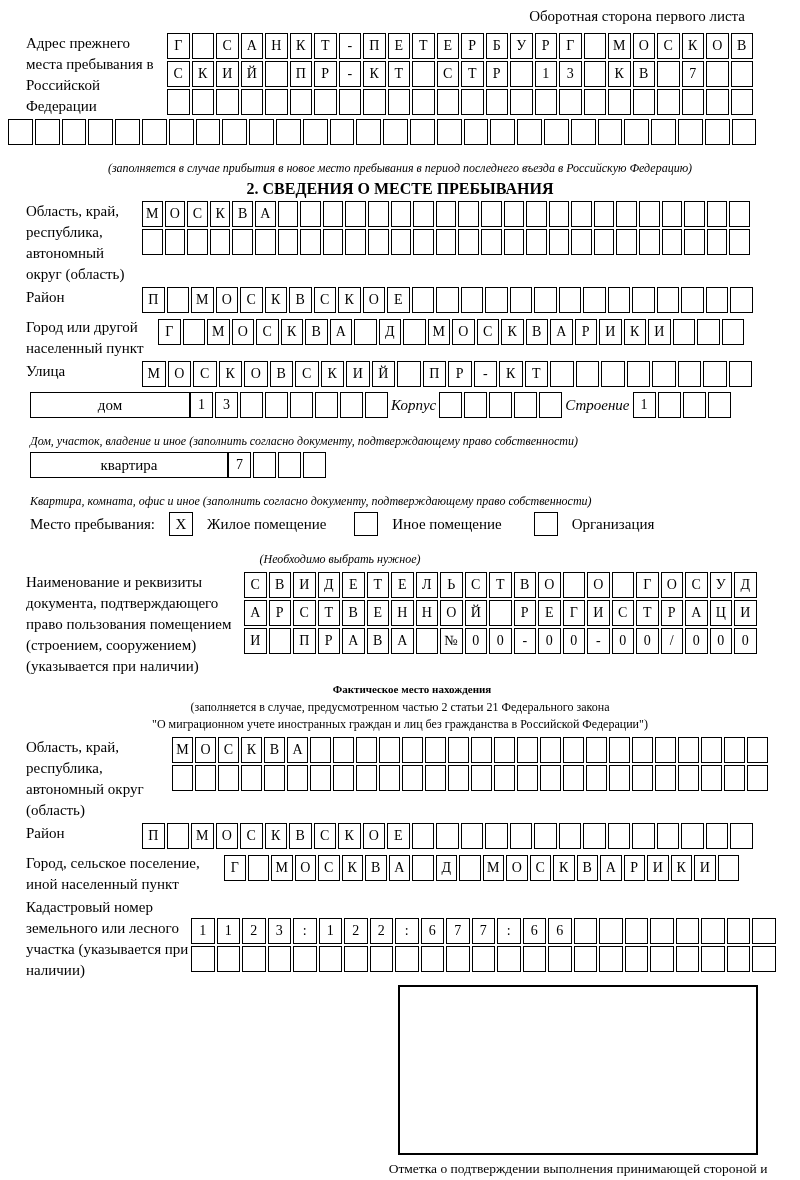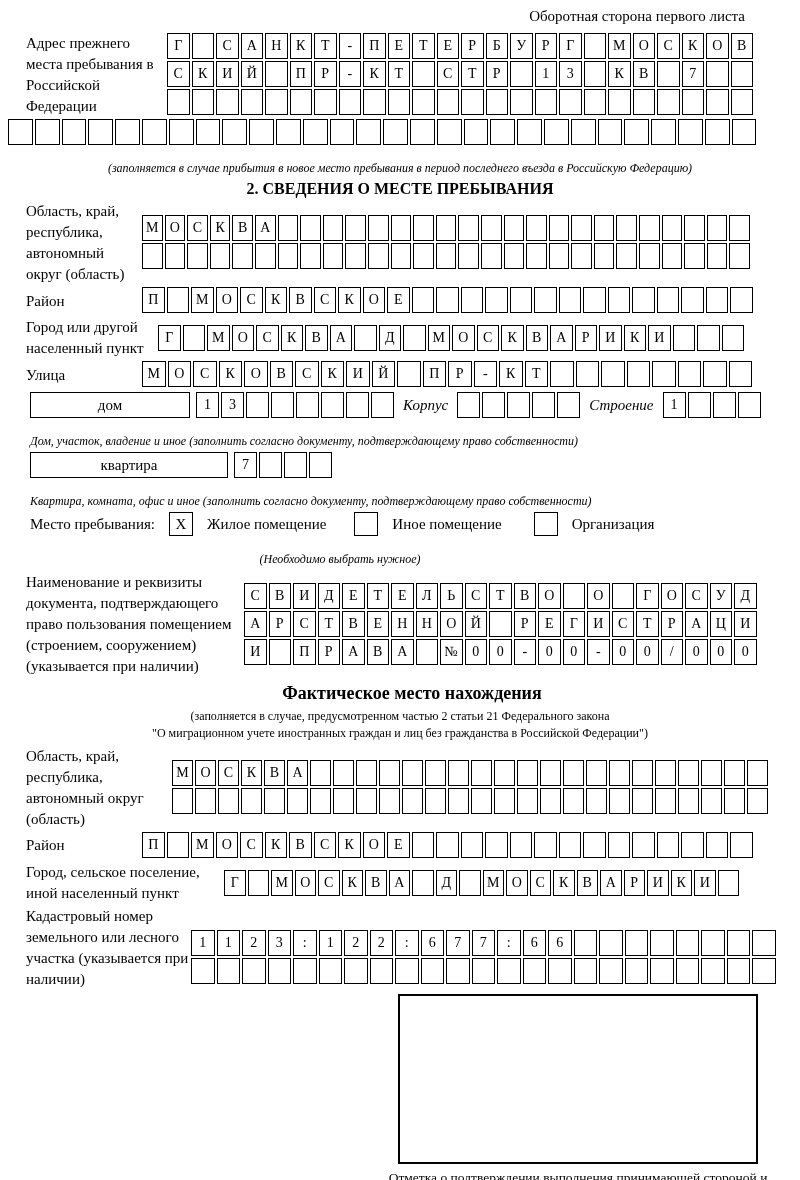--- a/index.html
+++ b/index.html
@@ -1,30 +1,30 @@
 <!DOCTYPE html>
 <html><head>
 <meta charset="utf-8">
 <style>
   html,body{margin:0;padding:0;background:#fff;}
   body{width:800px;height:1180px;color:#000;
        font-family:"Liberation Serif","DejaVu Serif",serif;font-size:15px;overflow:hidden;}
   .sheet{position:relative;width:800px;height:1180px;padding-top:8px;box-sizing:border-box;}
   .back-note{text-align:right;padding-right:55px;font-size:15px;margin-bottom:8px;}
-  .fgroup{display:flex;align-items:center;margin-top:2px;}
+  .fgroup{display:flex;align-items:flex-start;margin-top:2px;}
   .flabel{flex:0 0 auto;line-height:1.4;font-size:15px;}
   .frows{flex:0 0 auto;}
   .cellrow{display:flex;gap:2px;margin-bottom:2px;}
   .cell{flex:0 0 auto;width:var(--cw,21px);height:24px;border:1.5px solid #000;background:#fff;
         display:flex;align-items:center;justify-content:center;font-size:14px;line-height:1;}
   .caption{font-size:12px;line-height:1.25;margin-top:16px;font-style:italic;}
   .center{text-align:center;}
   .h2{font-weight:bold;font-size:16px;text-align:center;margin:4px 0 3px 0;}
-  .h3{font-weight:bold;font-size:18px;text-align:center;margin:6px 0 4px 0;padding-left:24px;}
-  .inline-row{display:flex;align-items:center;gap:6px;margin-top:3px;}
+  .h3{font-weight:bold;font-size:11px;text-align:center;margin:6px 0 4px 0;padding-left:24px;}
+  .inline-row{display:flex;align-items:center;margin-top:3px;}
   .wbox{height:24px;border:1.5px solid #000;display:flex;align-items:center;justify-content:center;font-size:15px;flex:0 0 auto;}
   .ilabel{font-size:15px;flex:0 0 auto;padding:0 3px;font-style:italic;}
   .checkbox{width:22px;height:22px;border:1.5px solid #000;display:flex;align-items:center;justify-content:center;
             font-size:15px;flex:0 0 auto;}
   .stampwrap{width:400px;margin-left:378px;margin-top:4px;}
   .stampbox{width:356px;height:166px;border:2px solid #000;margin:0 auto;}
   .stampcaption{font-size:13.5px;line-height:1.45;text-align:center;margin-top:4px;}
   .notes{font-size:12px;line-height:1.4;text-align:center;}
 </style>
 </head>

